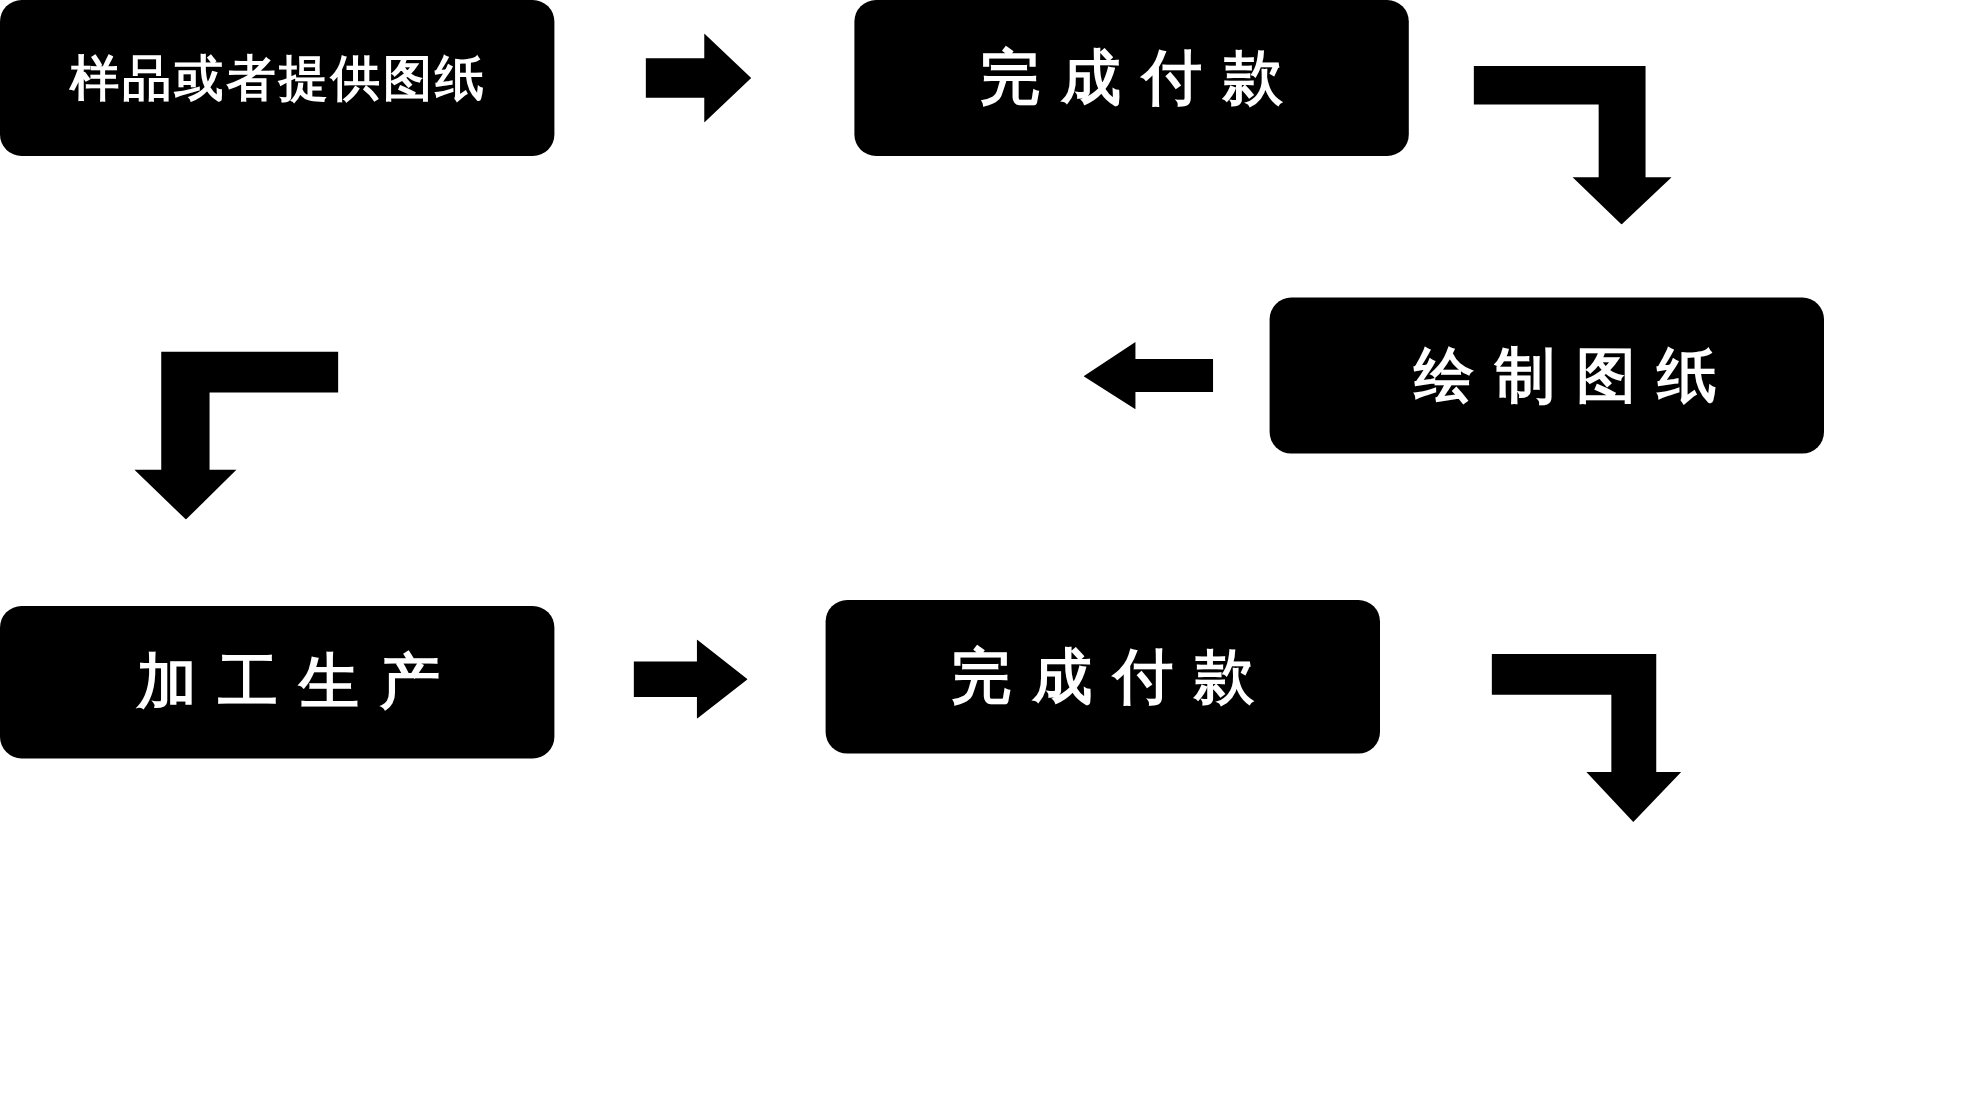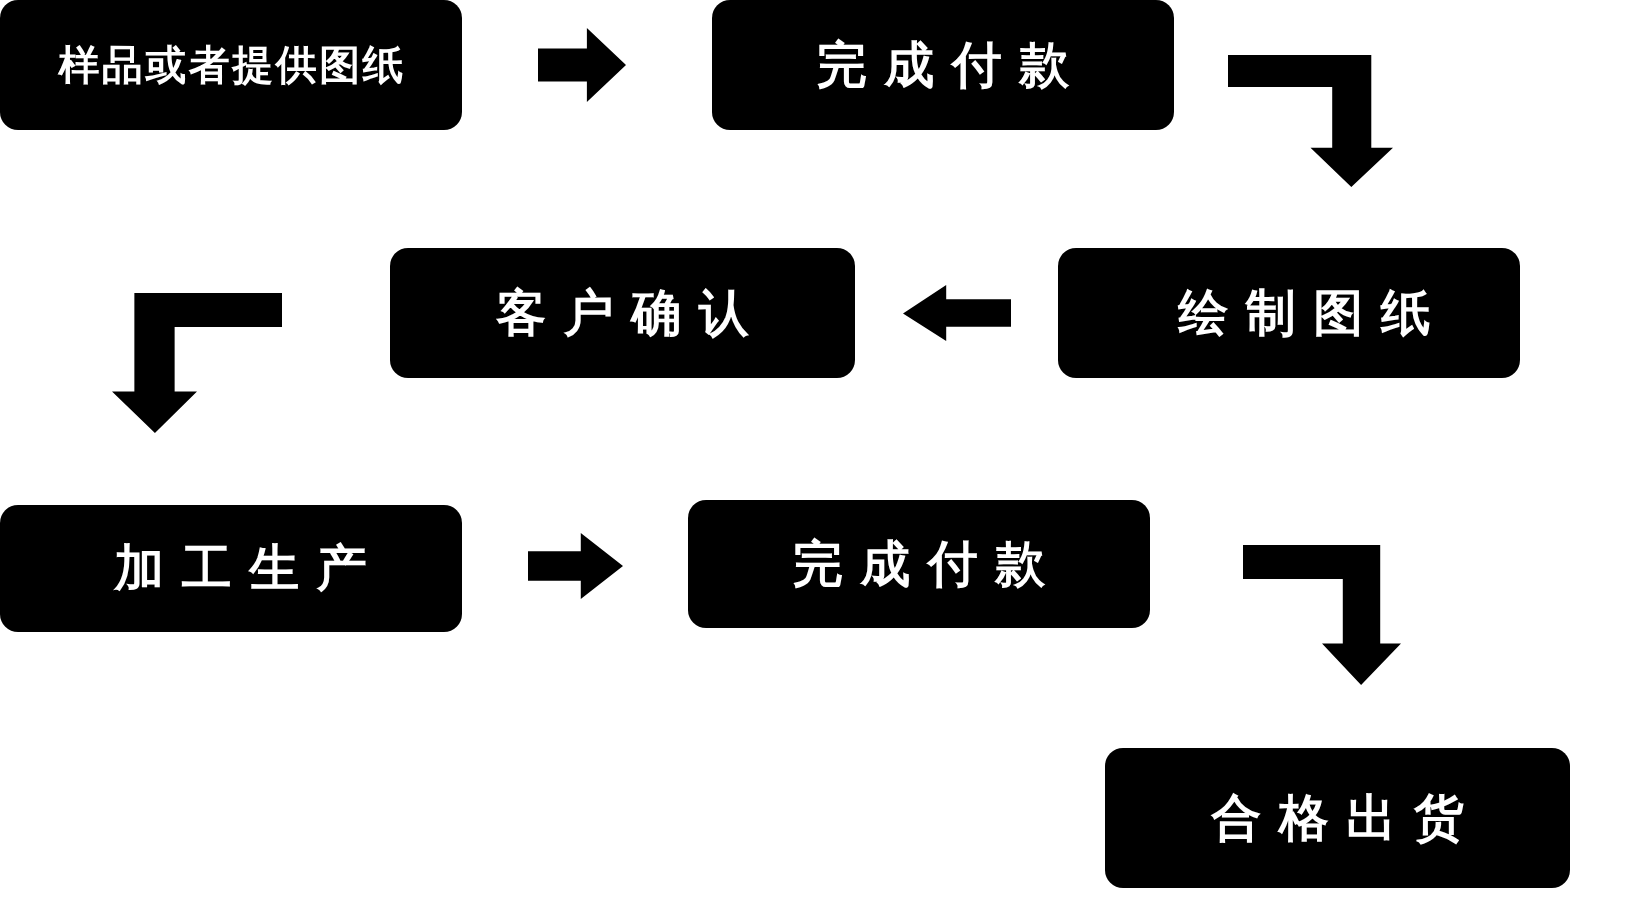--- a/index.html
+++ b/index.html
@@ -92,23 +92,20 @@
   <div class="node" id="node-3">
     <span>绘制图纸</span>
   </div>
 
   <div class="arrow" id="arrow-3">
     <svg viewBox="0 0 105 55" preserveAspectRatio="none" aria-hidden="true">
       <polygon points="105,14 42,14 42,0 0,28 42,55 42,41 105,41"></polygon>
     </svg>
   </div>
 
-  <div class="node" id="node-4">
-    <span>客户确认</span>
-  </div>
 
   <div class="arrow" id="arrow-4">
     <svg viewBox="0 0 190 185" preserveAspectRatio="none" aria-hidden="true">
       <polygon points="190,0 25,0 25,130 0,130 48,185 95,130 70,130 70,45 190,45"></polygon>
     </svg>
   </div>
 
   <div class="node" id="node-5">
     <span>加工生产</span>
   </div>
@@ -122,17 +119,14 @@
   <div class="node" id="node-6">
     <span>完成付款</span>
   </div>
 
   <div class="arrow" id="arrow-6">
     <svg viewBox="0 0 190 185" preserveAspectRatio="none" aria-hidden="true">
       <polygon points="0,0 165,0 165,130 190,130 142,185 95,130 120,130 120,45 0,45"></polygon>
     </svg>
   </div>
 
-  <div class="node" id="node-7">
-    <span>合格出货</span>
-  </div>
 
 </div>
 
 </body></html>

